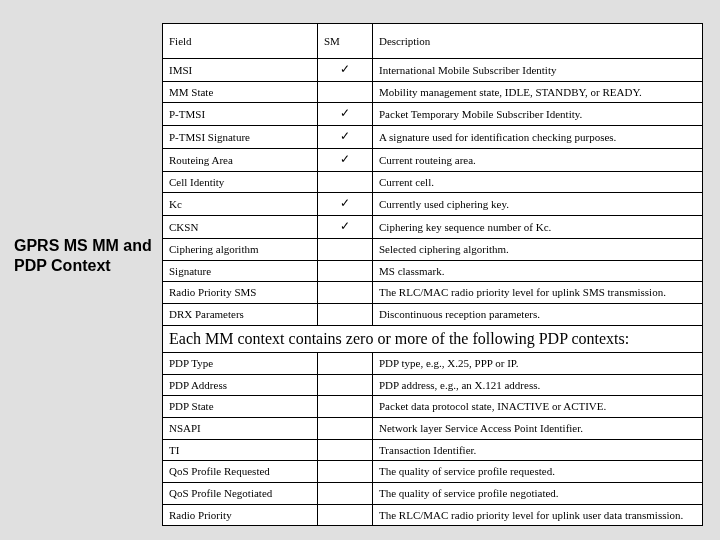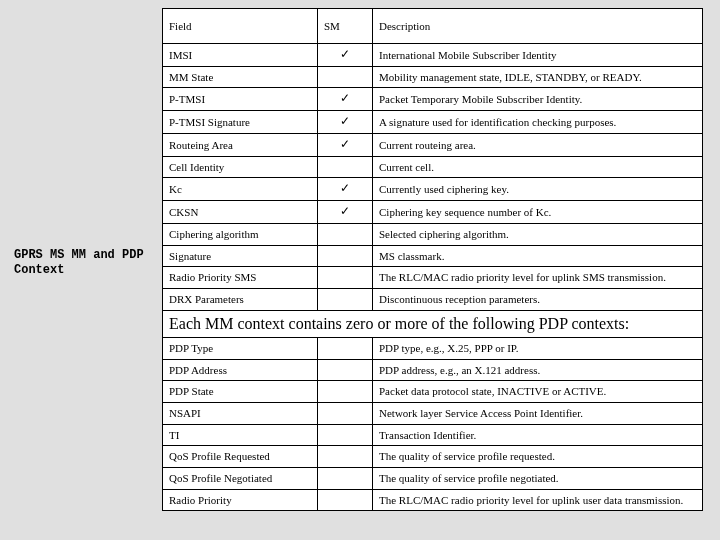--- a/index.html
+++ b/index.html
@@ -12,32 +12,32 @@
     overflow: hidden;
   }
   .page {
     position: relative;
     width: 720px;
     height: 540px;
   }
   .title-block {
     position: absolute;
     left: 14px;
-    top: 248px;
+    top: 236px;
     width: 140px;
     font-weight: bold;
-    font-size: 12px;
+    font-size: 16px;
     line-height: 1.25;
     color: #000;
-    font-family: Liberation Mono, monospace;
+    font-family: Liberation Sans, sans-serif;
   }
   .table-wrap {
     position: absolute;
     left: 162px;
-    top: 8px;
+    top: 23px;
     width: 540px;
     height: 500px;
   }
   table {
     width: 100%;
     border-collapse: collapse;
     background: #ffffff;
     table-layout: fixed;
     font-size: 11px;
     line-height: 1.15;

